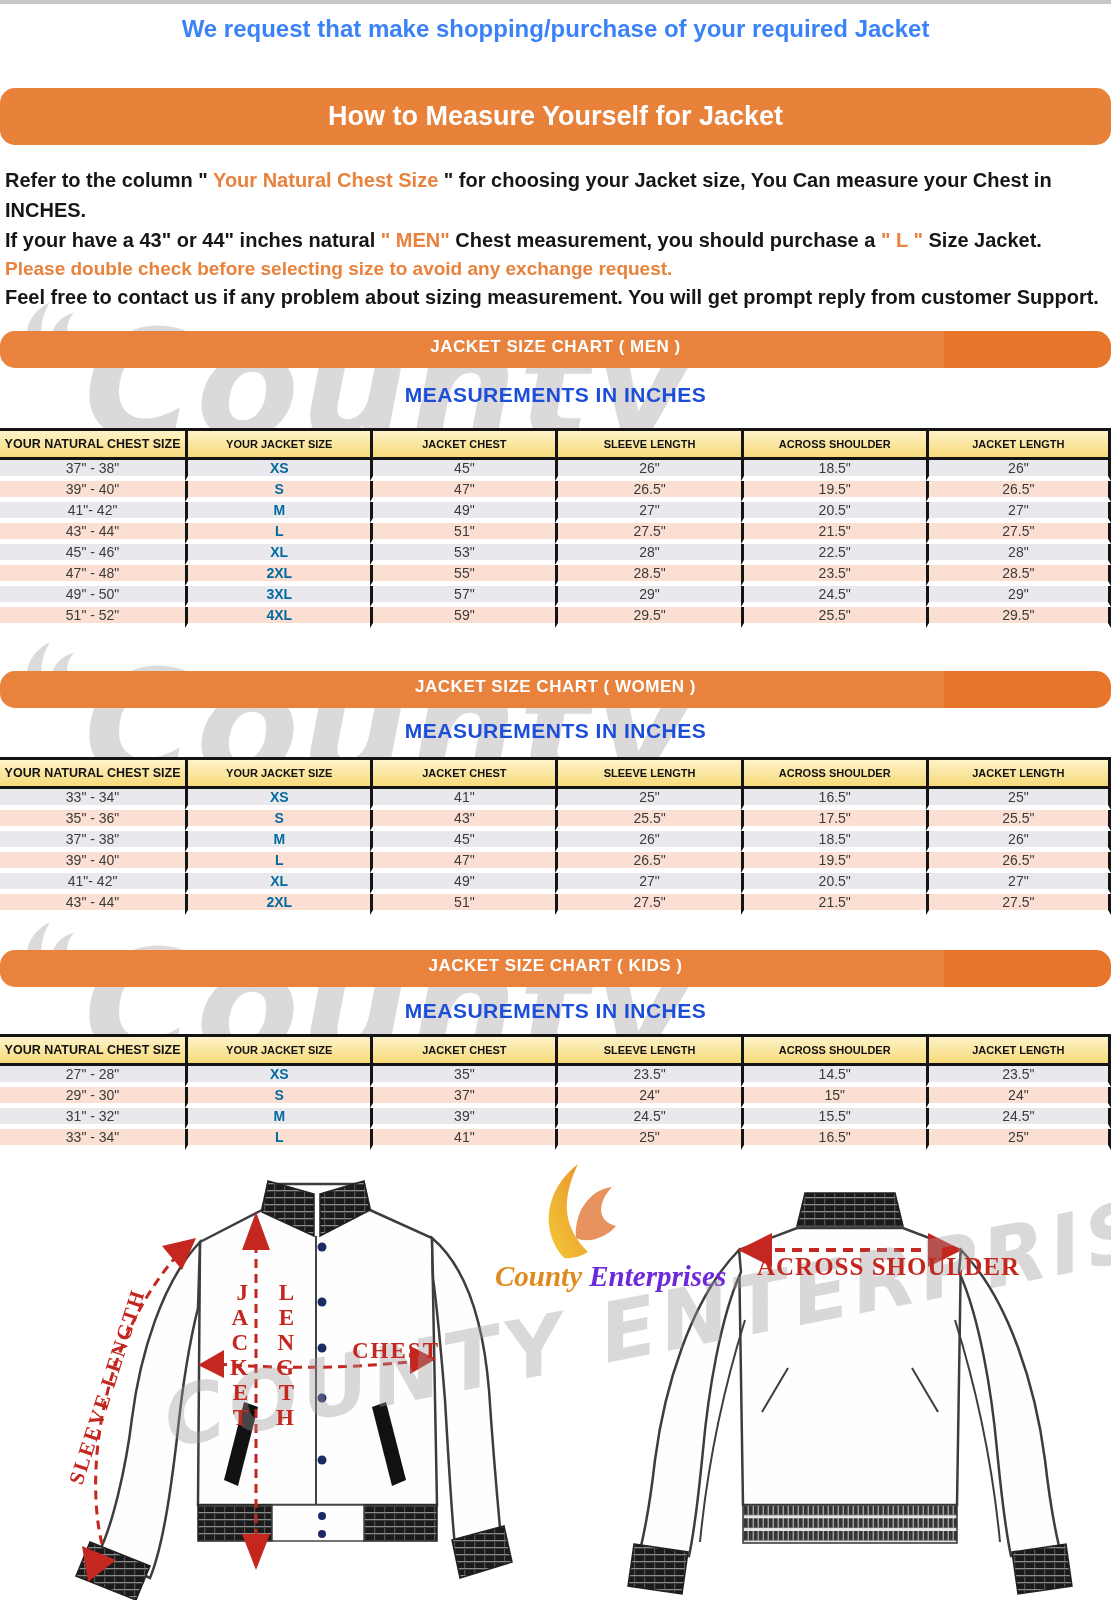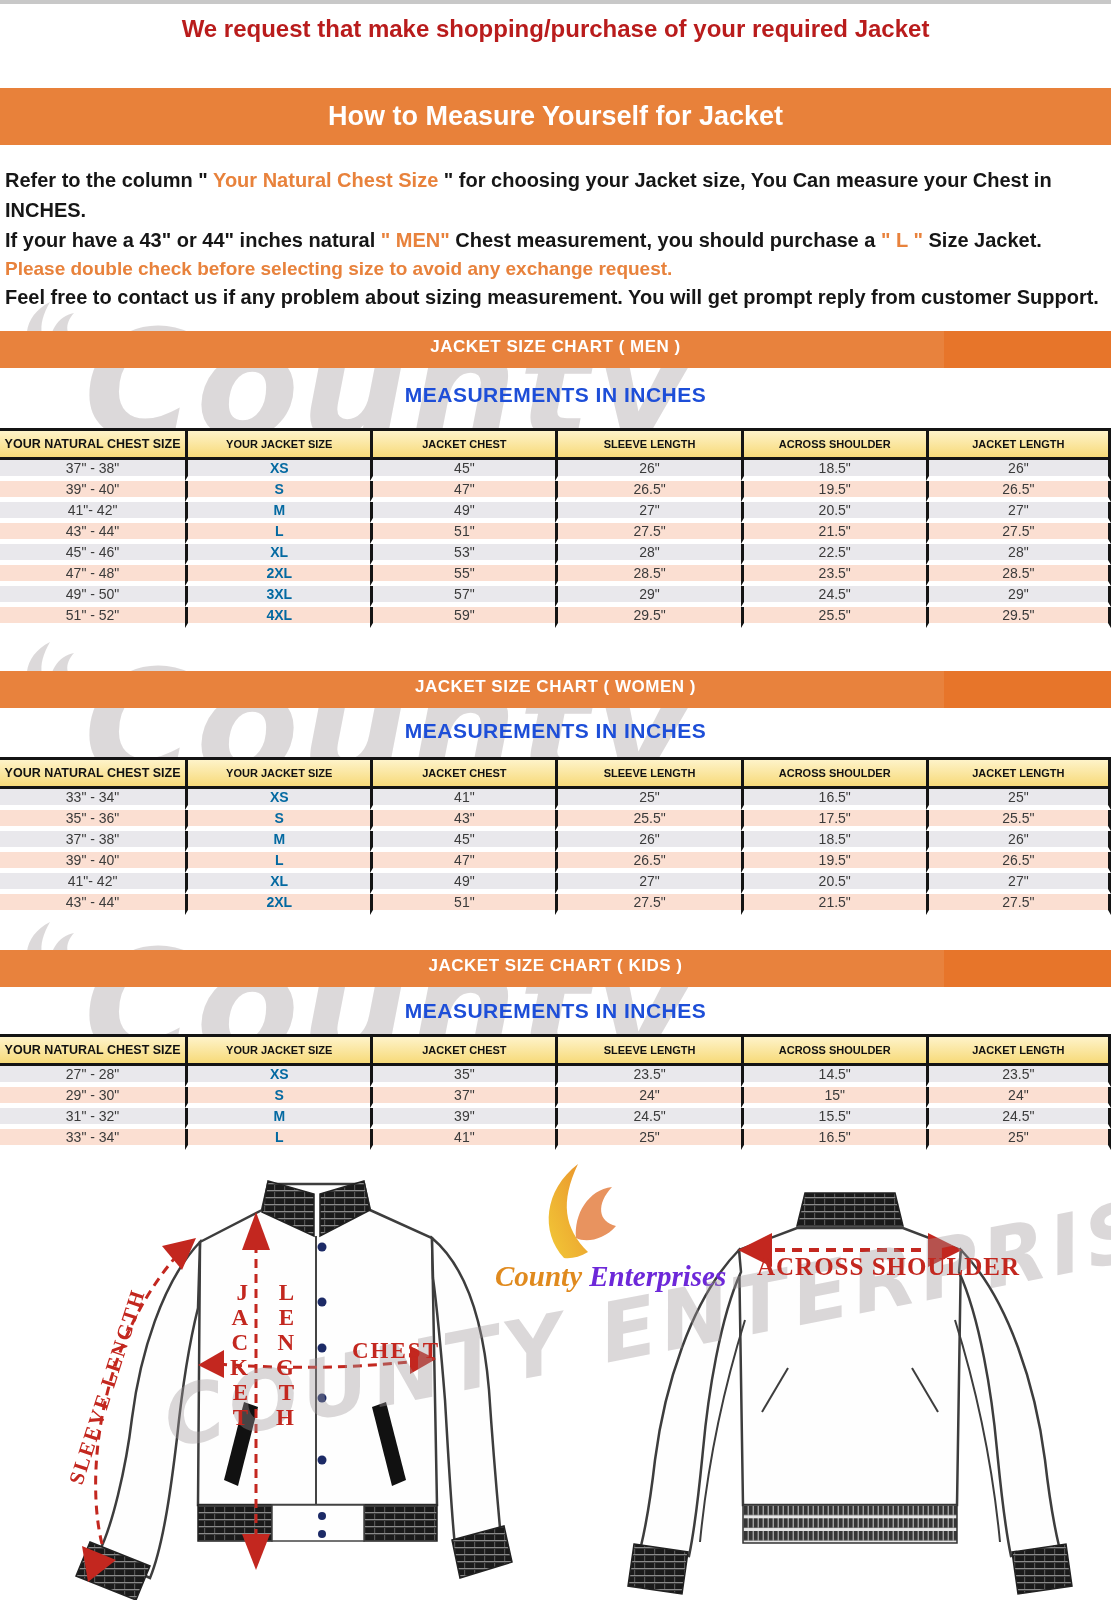--- a/index.html
+++ b/index.html
@@ -6,23 +6,23 @@
   .page {
     position:relative; width:1111px; height:1600px; margin:0 auto;
     background:#ffffff; overflow:hidden;
     font-family:"Liberation Sans", sans-serif;
   }
   .abs { position:absolute; left:0; width:100%; }
 
   .top-strip { top:0; height:4px; background:#c8c8c8; z-index:3; }
 
   .intro { top:12px; text-align:center; font-weight:bold; font-size:24px;
-    line-height:34px; color:#b91c1c; z-index:2; }
-
-  .banner { color:#fff; font-weight:bold; text-align:center; z-index:2; }
+    line-height:34px; color:#3b82f6; z-index:2; }
+
+  .banner { color:#fff; font-weight:bold; text-align:center; z-index:2;border-radius:15px; }
   .banner-main { top:88px; height:57px; line-height:57px; font-size:27px;
     background:#e8813a; }
   .banner-sec { height:37px; line-height:31px; font-size:17px; letter-spacing:.5px;
     background:linear-gradient(90deg,#e8823d 0%,#e8823d 85%,#e7752a 85%,#e7752a 100%); }
   .banner-men   { top:331px; }
   .banner-women { top:671px; }
   .banner-kids  { top:950px; }
 
   .para { top:165px; padding:0 5px; font-weight:bold; font-size:20px;
     line-height:30px; color:#161616; z-index:2; }

